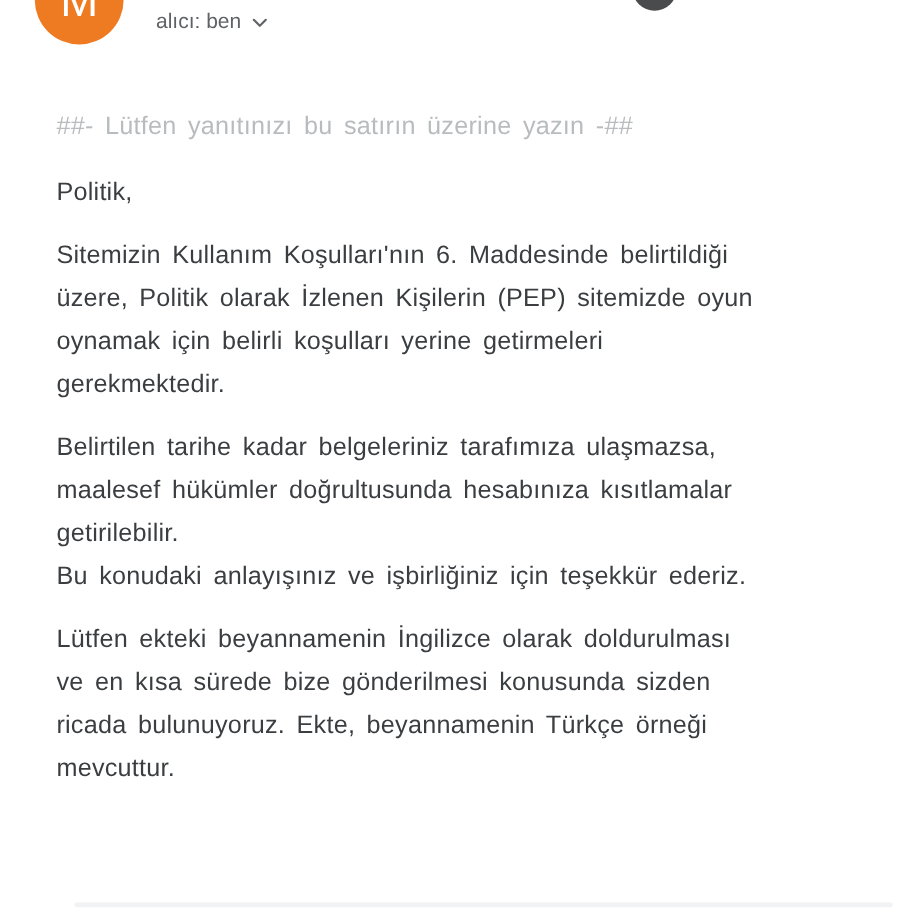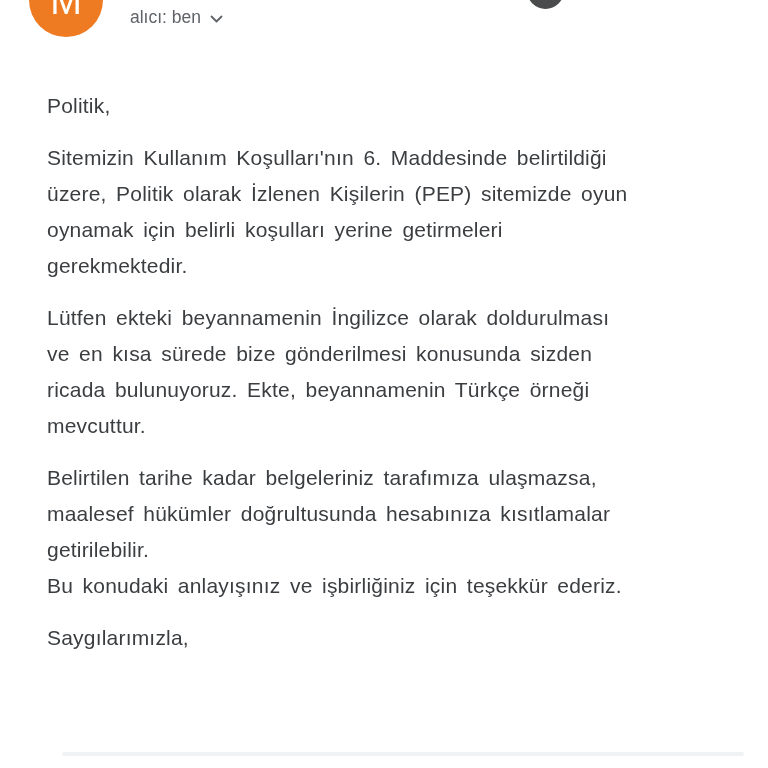--- a/index.html
+++ b/index.html
@@ -111,34 +111,34 @@
       <svg width="13" height="9" viewBox="0 0 13 9">
         <polyline points="1.5,1.5 6.5,6.5 11.5,1.5" fill="none" stroke="#5f6368" stroke-width="1.8" stroke-linecap="round" stroke-linejoin="round"></polyline>
       </svg>
     </span>
   </div>
 
   <div class="header-partial-icon"></div>
 </div>
 
 <div class="email-body">
+  <p class="quote-header">##- Lütfen yanıtınızı bu satırın üzerine yazın -##</p>
 
   <p>Politik,</p>
 
   <p>Sitemizin Kullanım Koşulları'nın 6. Maddesinde belirtildiği
 üzere, Politik olarak İzlenen Kişilerin (PEP) sitemizde oyun
 oynamak için belirli koşulları yerine getirmeleri
 gerekmektedir.</p>
 
+  <p>Belirtilen tarihe kadar belgeleriniz tarafımıza ulaşmazsa,
+maalesef hükümler doğrultusunda hesabınıza kısıtlamalar
+getirilebilir.
+Bu konudaki anlayışınız ve işbirliğiniz için teşekkür ederiz.</p>
+
   <p>Lütfen ekteki beyannamenin İngilizce olarak doldurulması
 ve en kısa sürede bize gönderilmesi konusunda sizden
 ricada bulunuyoruz. Ekte, beyannamenin Türkçe örneği
 mevcuttur.</p>
 
-  <p>Belirtilen tarihe kadar belgeleriniz tarafımıza ulaşmazsa,
-maalesef hükümler doğrultusunda hesabınıza kısıtlamalar
-getirilebilir.
-Bu konudaki anlayışınız ve işbirliğiniz için teşekkür ederiz.</p>
-
-  <p class="closing">Saygılarımızla,</p>
 </div>
 
 <div class="signature-divider"></div>
 
 </body></html>

